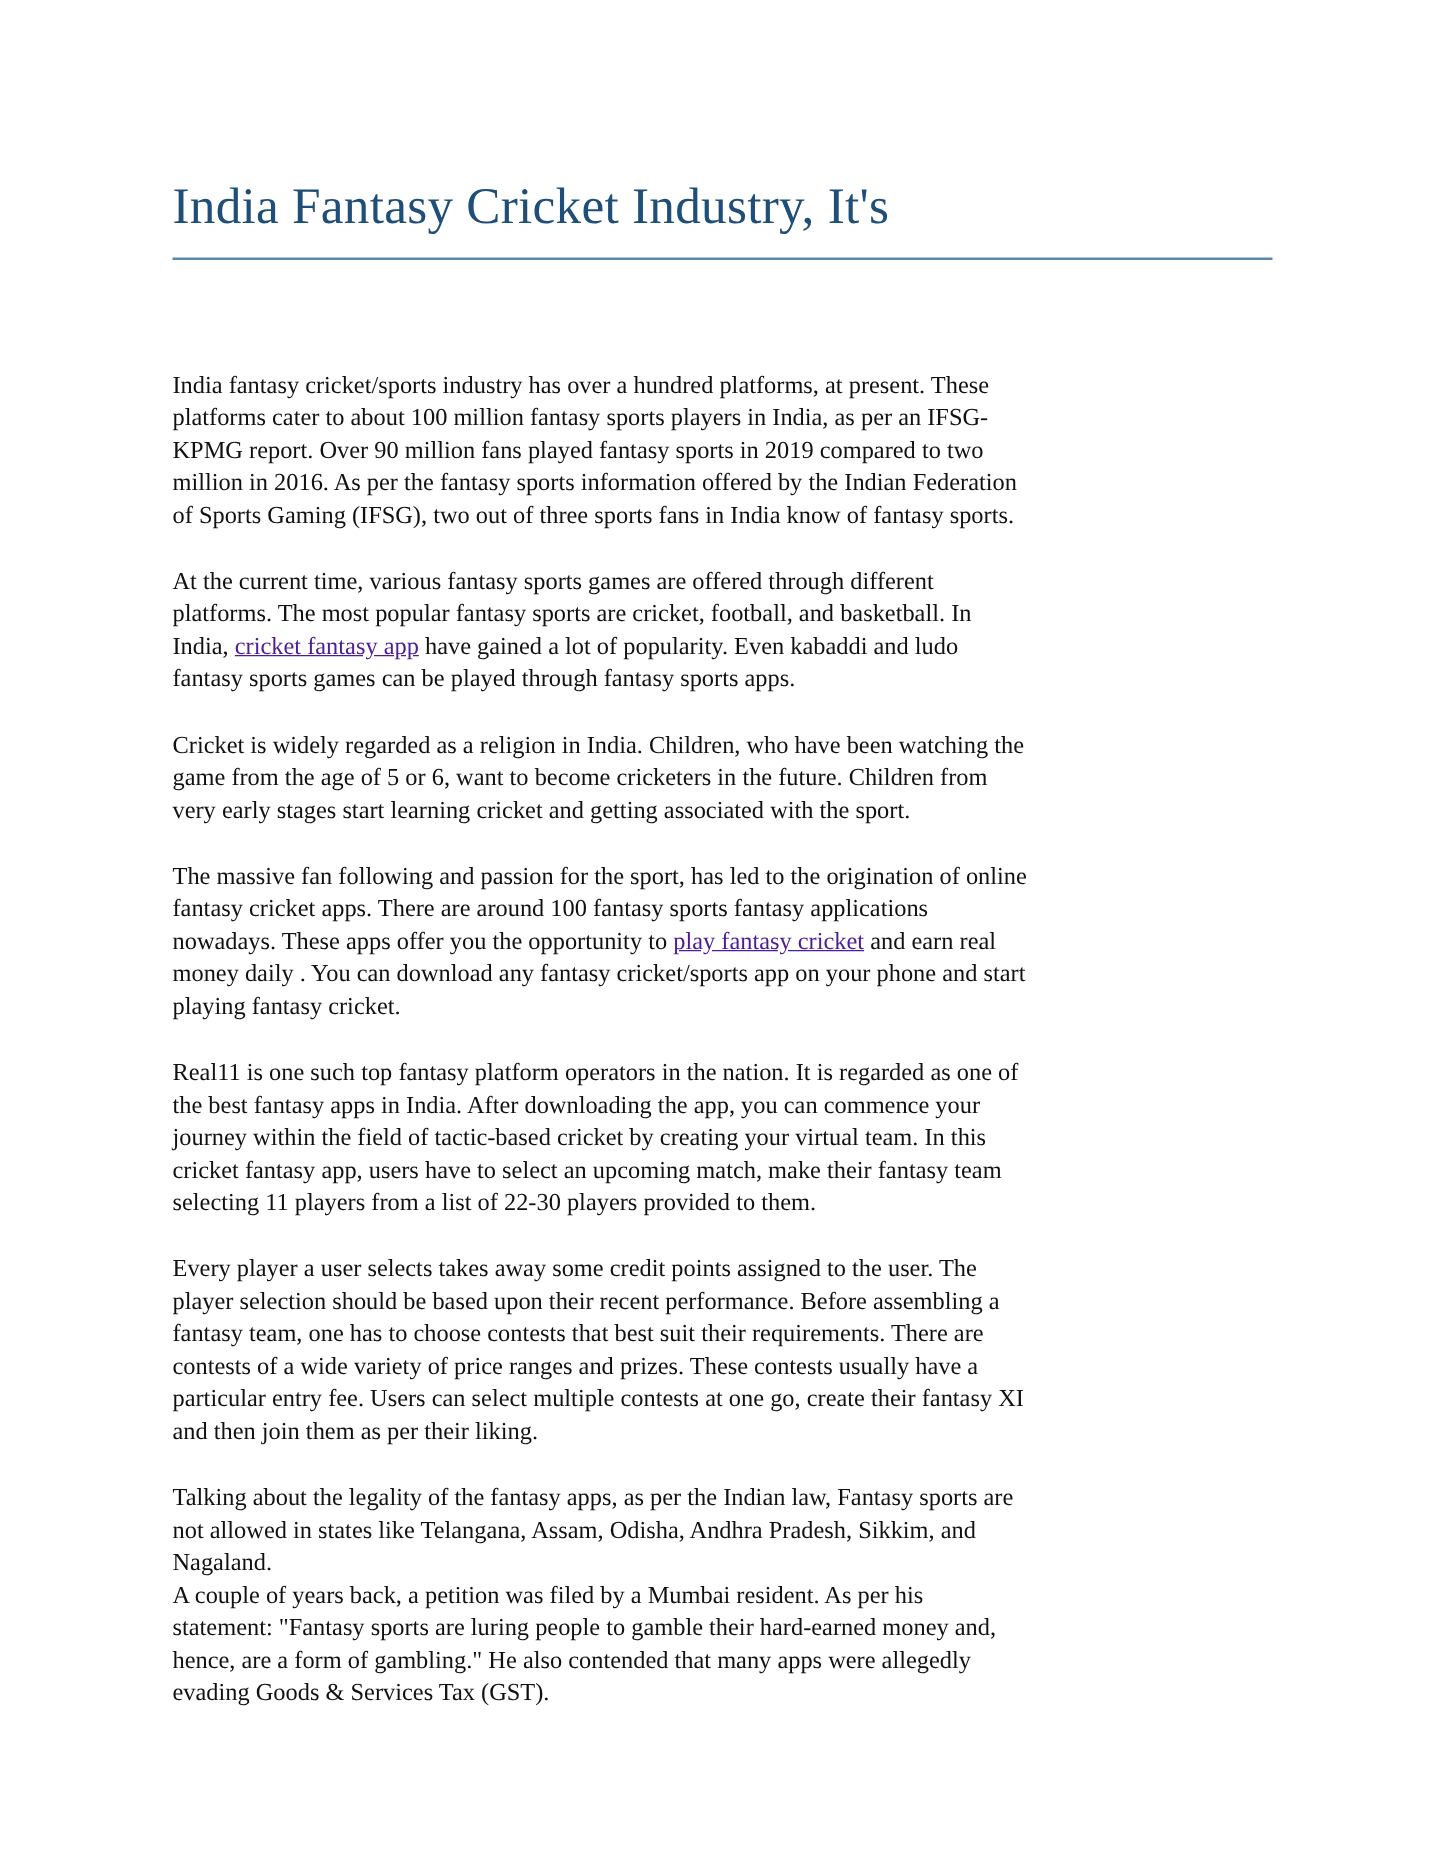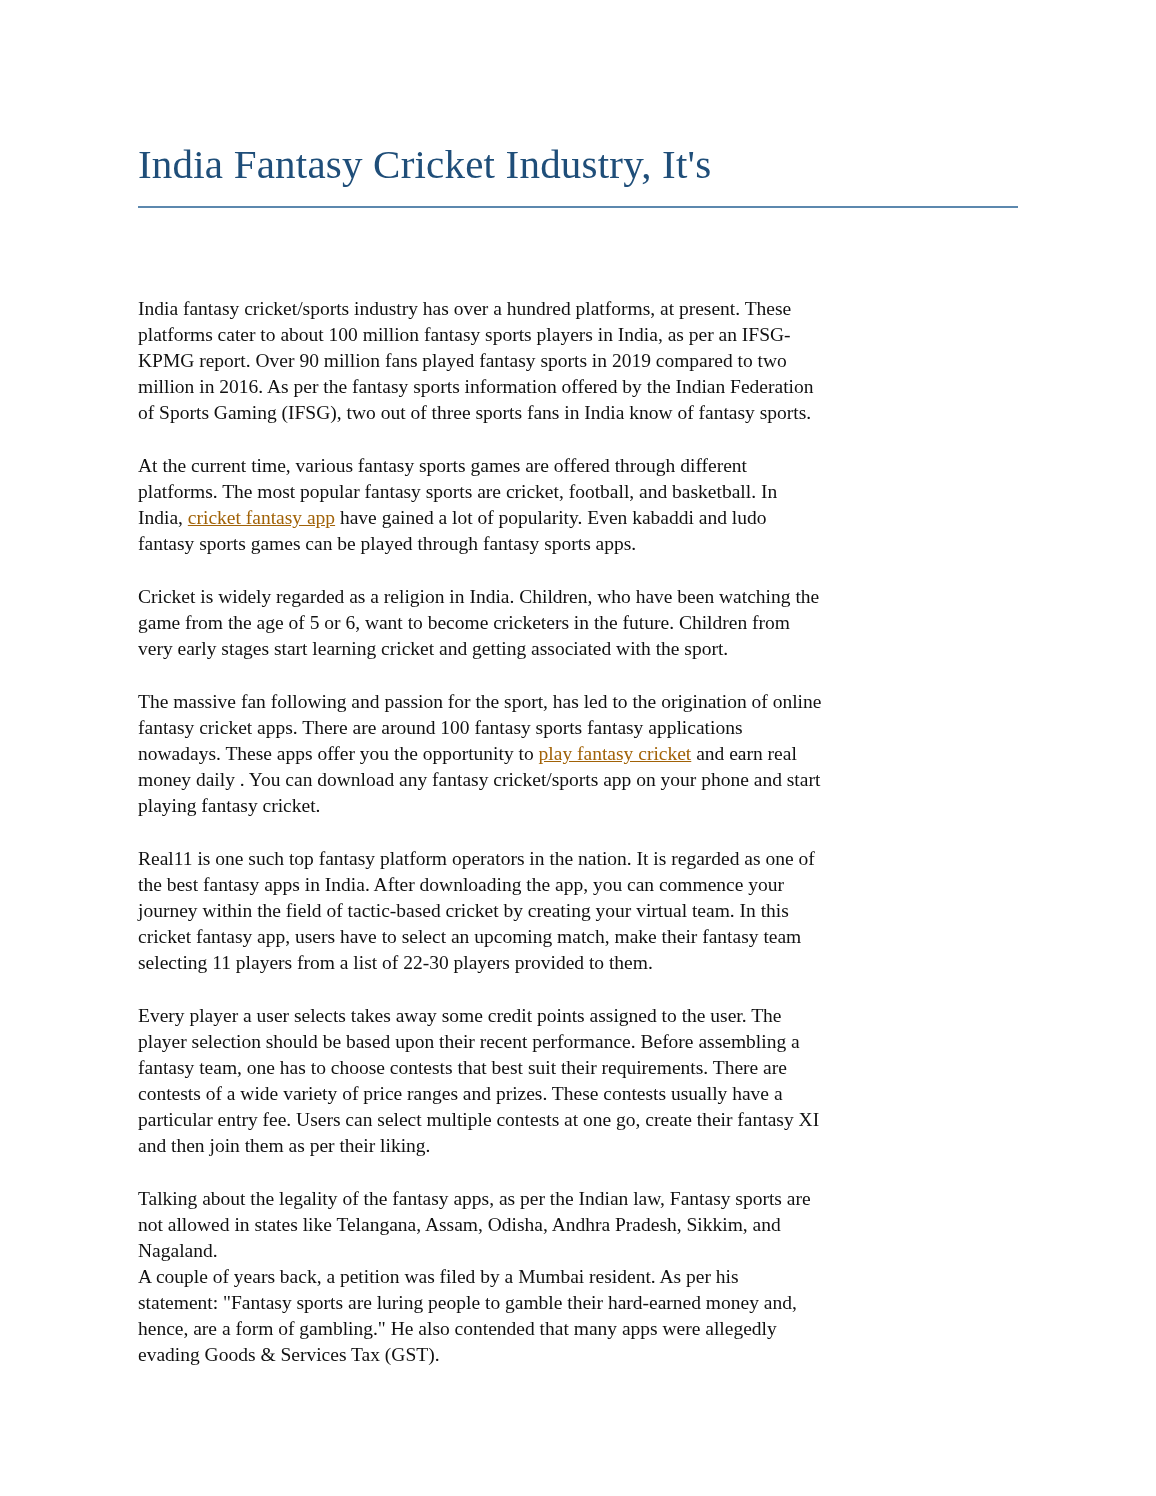--- a/index.html
+++ b/index.html
@@ -38,21 +38,21 @@
   .doc-body {
     margin-top: 88px;
     max-width: 882px;
     font-size: 19.5px;
     line-height: 26px;
   }
   .doc-body p {
     margin: 0 0 27px 0;
   }
   a.doc-link {
-    color: #a16207;
+    color: #4c1d95;
     cursor: pointer;
     text-align: center;
   }
 </style>
 </head>
 <body>
 
 <div class="page">
   <div class="content">
 

